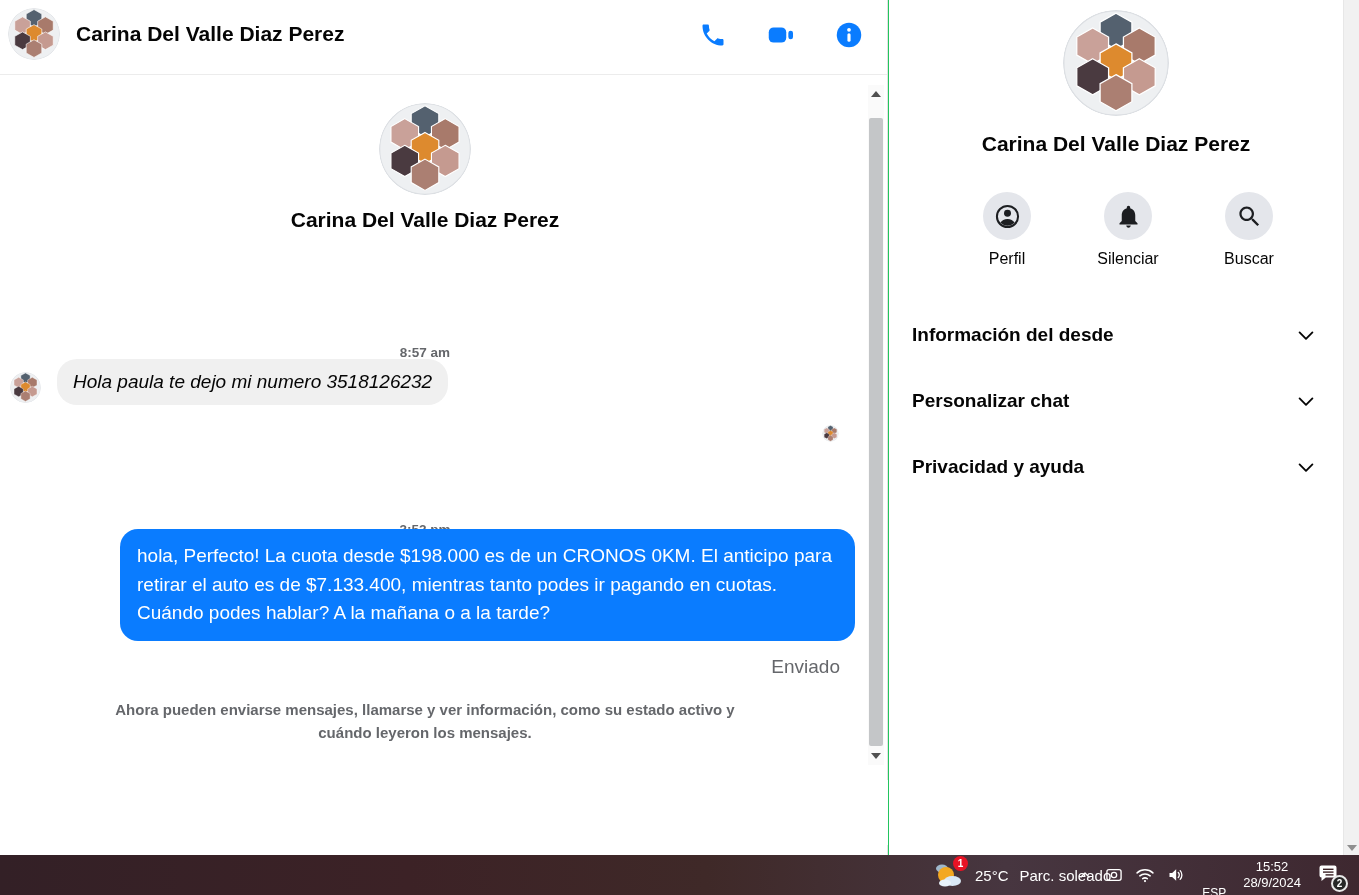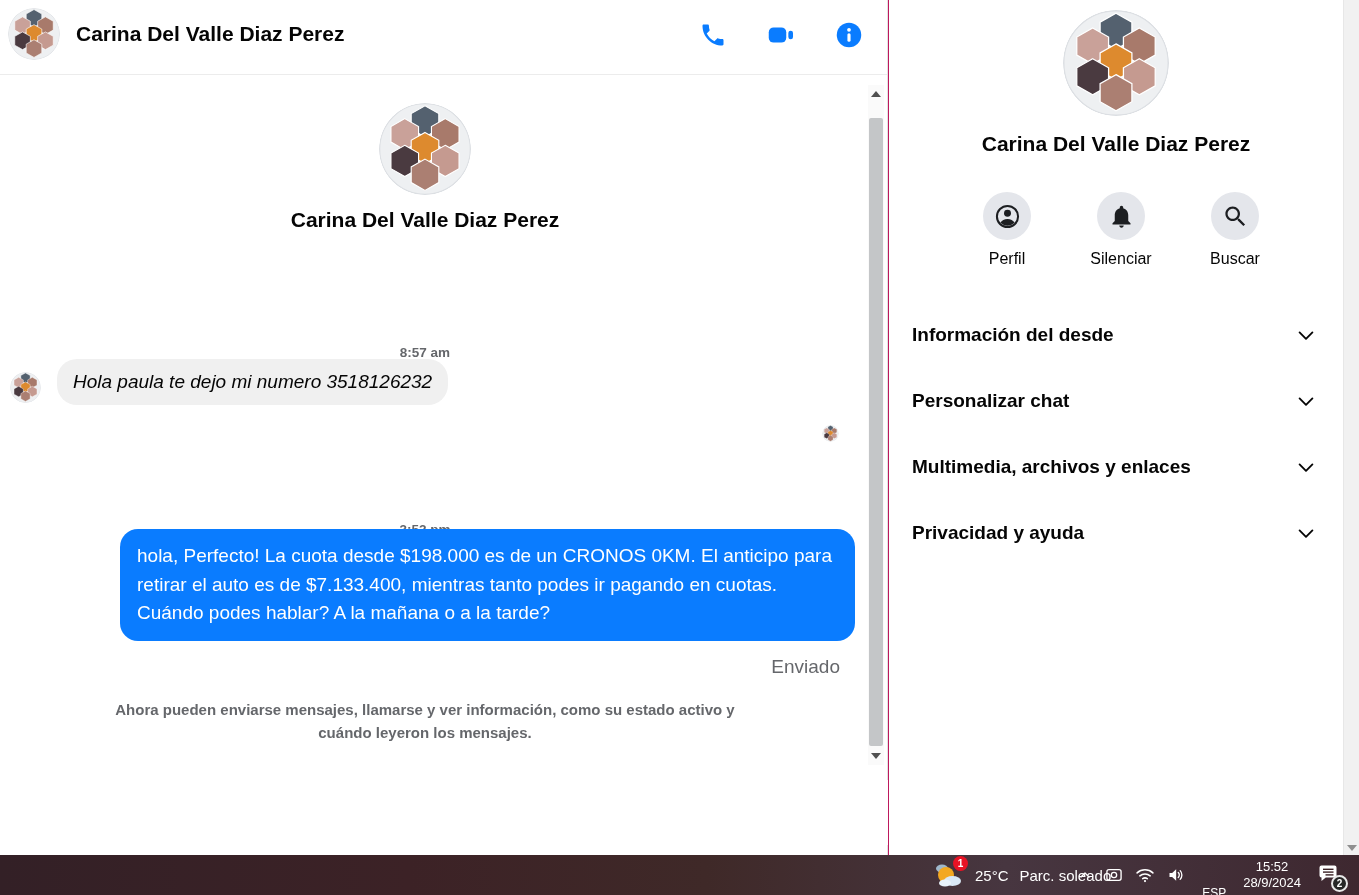--- a/index.html
+++ b/index.html
@@ -1,18 +1,18 @@
 <!DOCTYPE html>
 <html lang="es"><head>
 <meta charset="utf-8">
 <style>
   * { margin:0; padding:0; box-sizing:border-box; }
   html,body { background:#fff; }
   body { font-family:"Liberation Sans", sans-serif; }
-  .screen { position:relative; width:1359px; height:895px; overflow:hidden; background:#be185d; }
+  .screen { position:relative; width:1359px; height:895px; overflow:hidden; background:#22c55e; }
 
   
   .chat-pane { position:absolute; left:0; top:0; width:888px; height:855px; background:#fff; border-right:1px solid #e2e2e2; }
   .chat-header { position:absolute; left:0; top:0; width:100%; height:75px; border-bottom:1px solid #ececec; background:#fff; }
   .hdr-left { position:absolute; left:8px; top:8px; display:flex; align-items:center; gap:16px; cursor:pointer; }
   .avatar { border-radius:50%; display:block; }
   .hdr-name { font-size:21px; font-weight:700; color:#050505; }
   .hdr-actions { position:absolute; right:22px; top:20px; display:flex; gap:38px; align-items:center; }
   .icon-btn { background:none; border:none; width:30px; height:30px; cursor:pointer; padding:0; }
   .icon-btn svg { width:28px; height:28px; display:block; }
@@ -39,21 +39,21 @@
   .sb-down { bottom:6px; border-top:6px solid #505050; }
   .sb-thumb { position:absolute; left:1px; top:33px; width:14px; height:628px; background:#c4c6c8; border-radius:2px; }
 
   
   .composer { position:absolute; left:0; top:780px; width:888px; height:65px; background:#fff; }
 
   
   .info-pane { position:absolute; left:889px; top:0; width:454px; height:855px; background:#fff; }
   .info-avatar { position:absolute; left:174px; top:10px; }
   .info-name { position:absolute; left:0; top:132px; width:454px; text-align:center; font-size:21px; font-weight:600; color:#050505; }
-  .info-actions { position:absolute; left:65px; top:192px; display:flex; gap:8px; }
+  .info-actions { position:absolute; left:65px; top:192px; display:flex; gap:15px; }
   .info-action { width:106px; background:none; border:none; cursor:pointer; text-align:center; padding:0; }
   .action-circle { width:48px; height:48px; border-radius:50%; background:#e4e6eb; margin:0 auto; display:flex; align-items:center; justify-content:center; }
   .action-circle svg { width:27px; height:27px; }
   .action-label { display:block; margin-top:10px; font-size:16px; color:#050505; font-family:"Liberation Sans",sans-serif; }
   .info-sections { position:absolute; left:0; top:291px; width:454px; }
   .info-section { width:100%; height:44px; margin-top:22px; background:none; border:none; cursor:pointer;
                   display:flex; align-items:center; justify-content:space-between; padding:0 26px 0 23px; }
   .section-label { font-size:19px; font-weight:600; color:#050505; font-family:"Liberation Sans",sans-serif; }
   .info-section svg { width:22px; height:22px; }
 
@@ -219,26 +219,20 @@
             <path d="M5 9.2l7 7 7-7" fill="none" stroke="#050505" stroke-width="2" stroke-linecap="round" stroke-linejoin="round"></path>
           </svg>
       </button>
       <button class="info-section">
         <span class="section-label">Personalizar chat</span>
         <svg viewBox="0 0 24 24">
             <path d="M5 9.2l7 7 7-7" fill="none" stroke="#050505" stroke-width="2" stroke-linecap="round" stroke-linejoin="round"></path>
           </svg>
       </button>
       <button class="info-section">
-        <span class="section-label">Multimedia, archivos y enlaces</span>
-        <svg viewBox="0 0 24 24">
-            <path d="M5 9.2l7 7 7-7" fill="none" stroke="#050505" stroke-width="2" stroke-linecap="round" stroke-linejoin="round"></path>
-          </svg>
-      </button>
-      <button class="info-section">
         <span class="section-label">Privacidad y ayuda</span>
         <svg viewBox="0 0 24 24">
             <path d="M5 9.2l7 7 7-7" fill="none" stroke="#050505" stroke-width="2" stroke-linecap="round" stroke-linejoin="round"></path>
           </svg>
       </button>
     </div>
   </aside>
 
   <div class="window-scrollbar">
     <div class="wsb-down"></div>

